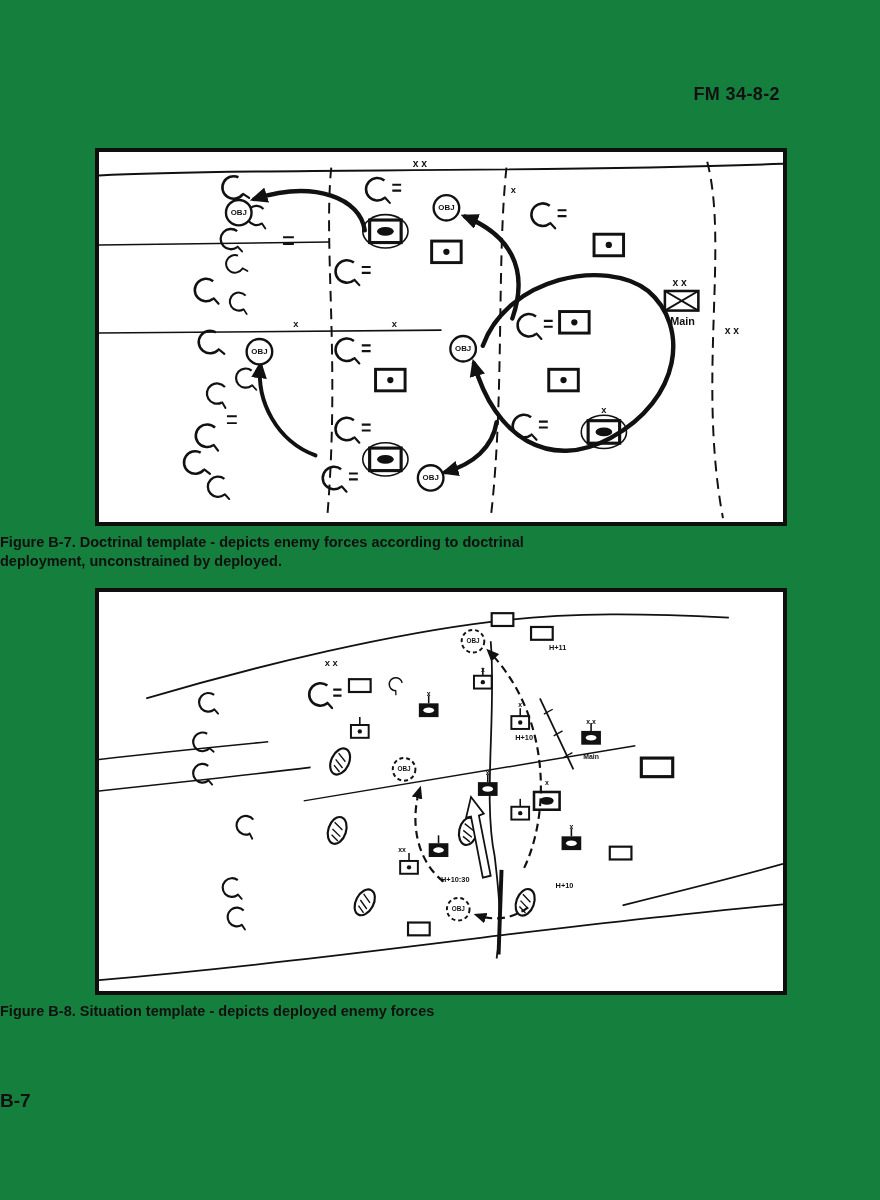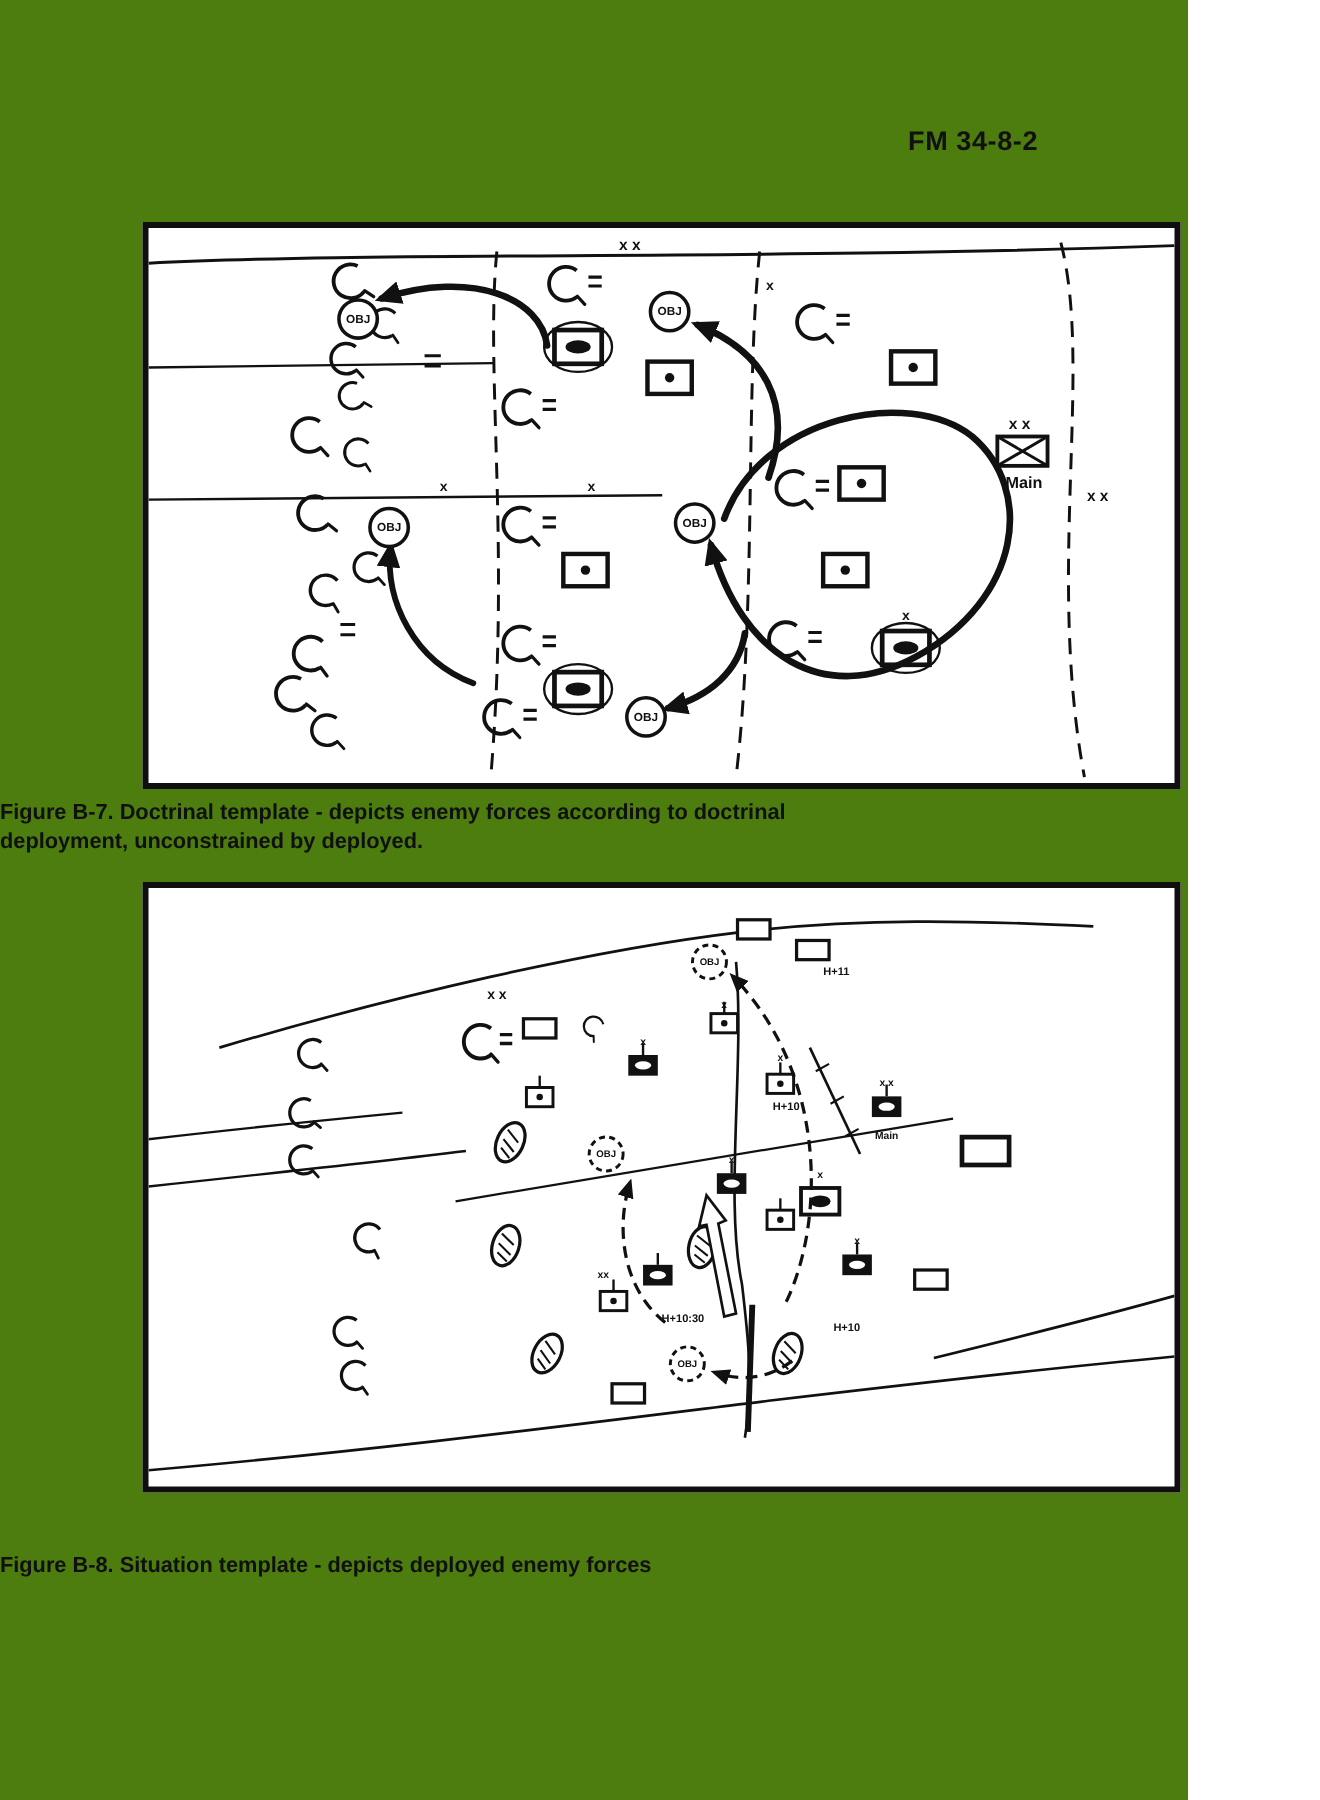--- a/index.html
+++ b/index.html
@@ -1,26 +1,26 @@
 <!DOCTYPE html>
 <html><head>
 <meta charset="utf-8">
 <style>
   *{margin:0;padding:0;box-sizing:border-box}
   html,body{background:#fff}
   body{width:880px;height:1200px;font-family:"Liberation Sans",sans-serif;color:#111}
-  .page{position:relative;width:792px;height:1200px;background:#4d7c0f;overflow:hidden}
+  .page{position:relative;width:880px;height:1200px;background:#15803d;overflow:hidden}
   .header{position:absolute;top:84px;right:100px;font-size:18px;font-weight:700;letter-spacing:.4px}
   .figbox{position:absolute;left:95px;border:4px solid #0f0f0f;background:#fff}
   .fig7{top:148px;width:692px;height:378px}
   .fig8{top:588px;width:692px;height:407px}
   .caption{position:absolute;left:0;width:880px;font-weight:700;font-size:14.5px;line-height:1.32;color:#101010}
   .cap7{top:533px}
-  .cap8{top:1035px}
-  .pagenum{position:absolute;top:1090px;left:0;width:880px;text-align:right;font-weight:700;font-size:12px}
+  .cap8{top:1002px}
+  .pagenum{position:absolute;top:1090px;left:0;width:880px;text-align:left;font-weight:700;font-size:19px}
   svg{display:block}
   svg text{font-family:"Liberation Sans",sans-serif;font-weight:700;fill:#111;text-anchor:middle}
   .t65{font-size:6.5px}.t7{font-size:7px}.t75{font-size:7.5px}.t8{font-size:8px}
   .t9{font-size:9.5px}.t10{font-size:10.5px}.t11{font-size:11px}
 </style>
 </head>
 <body>
 
 <div class="page">
 

